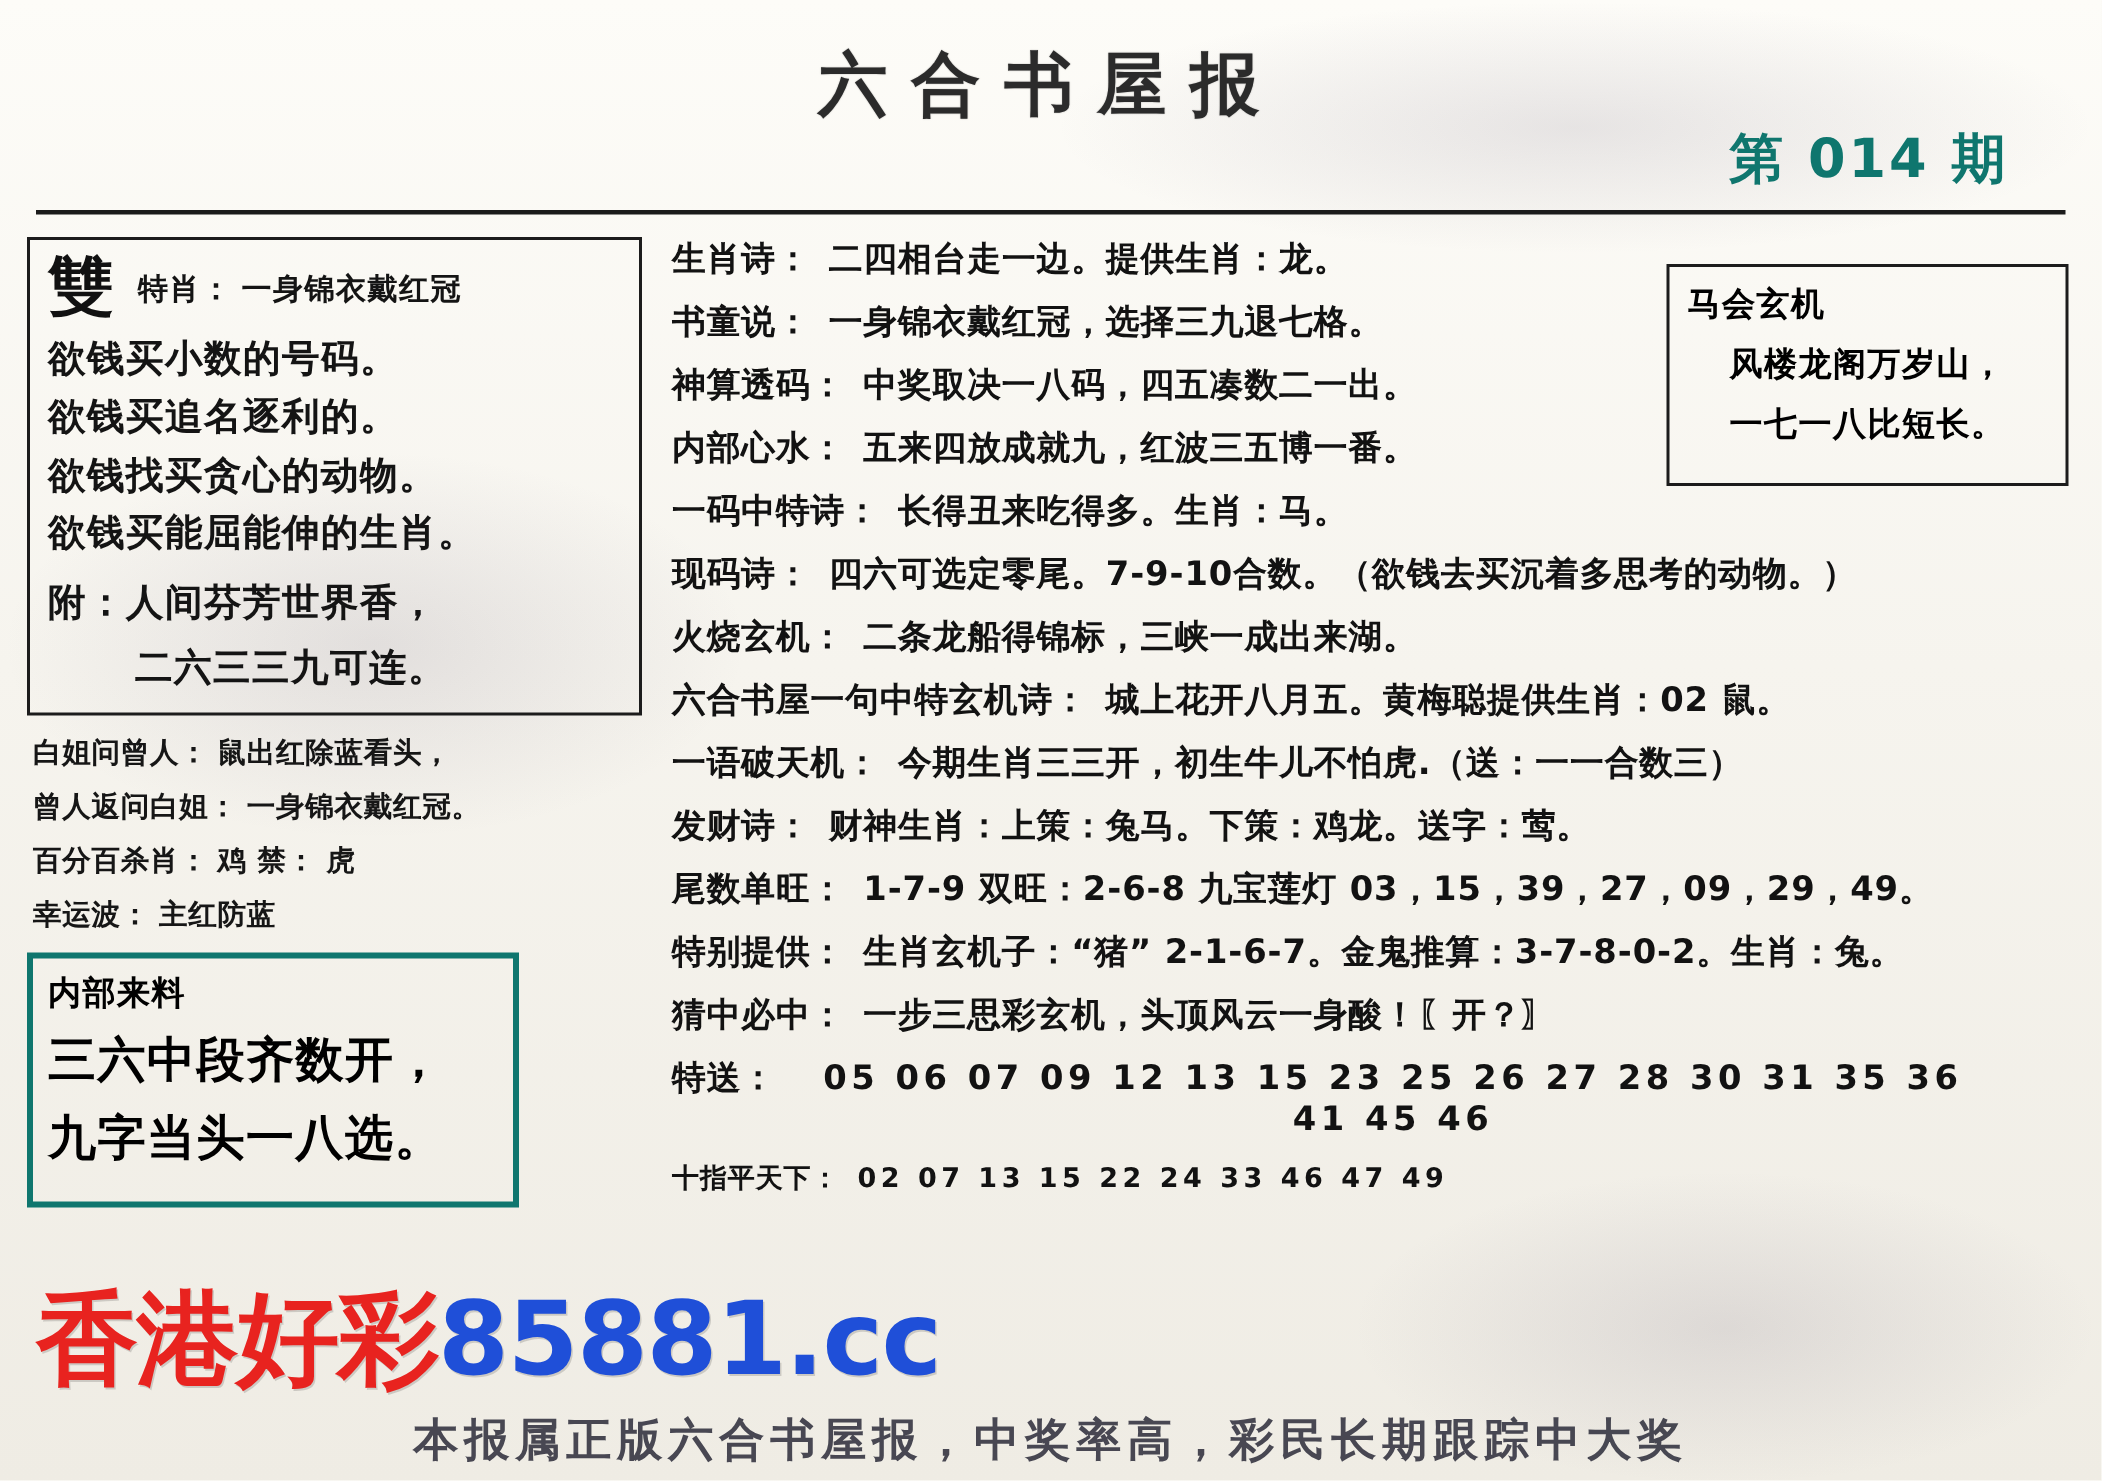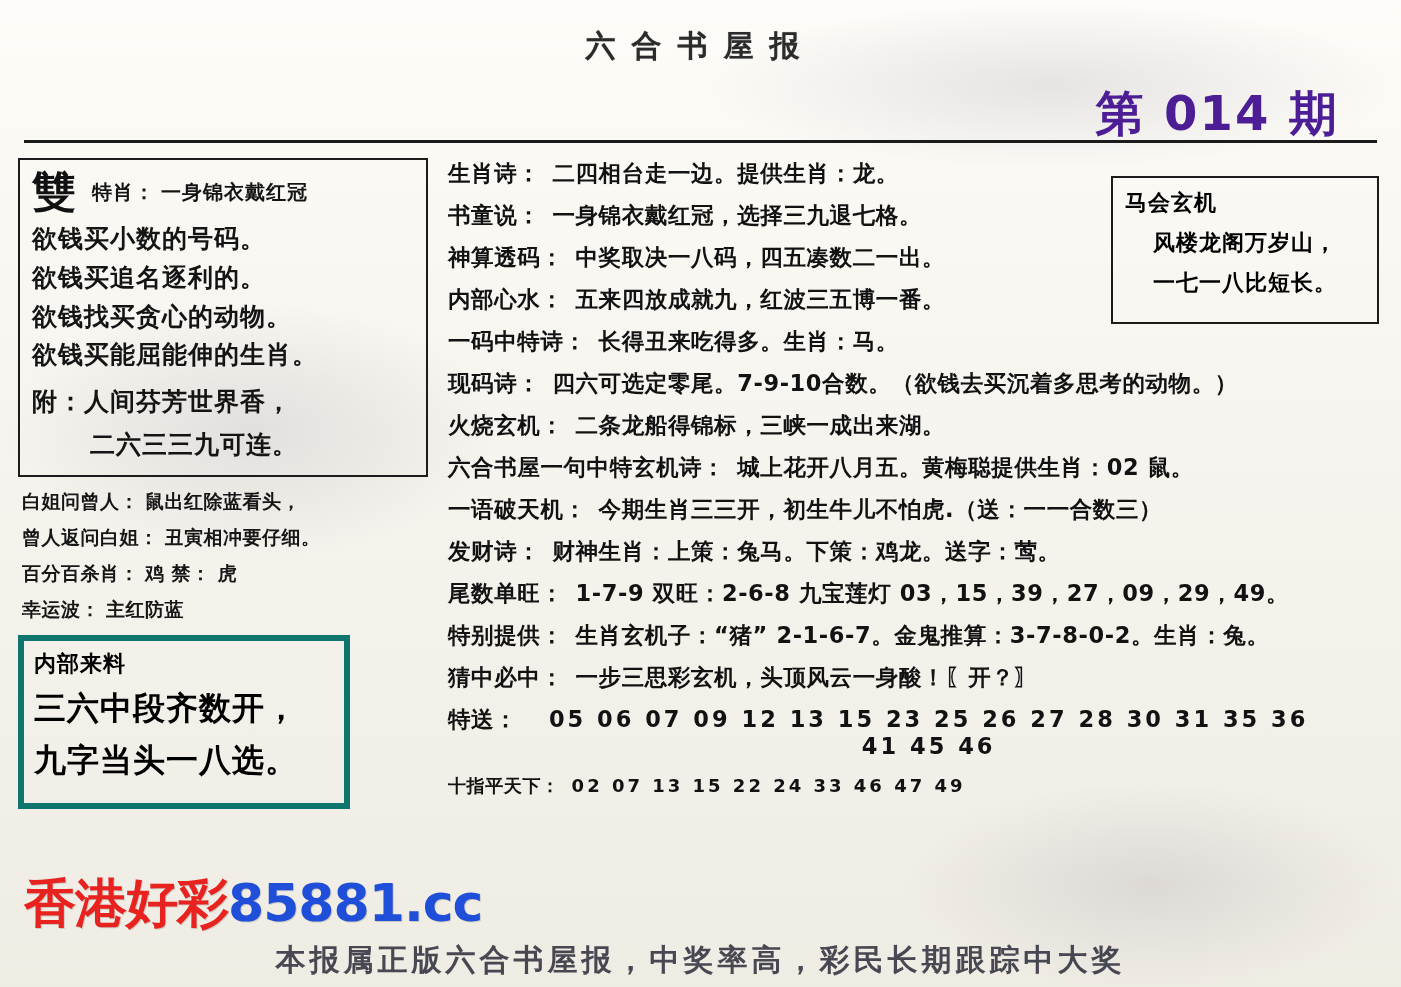--- a/index.html
+++ b/index.html
@@ -21,29 +21,29 @@
     background:radial-gradient(ellipse at center, rgba(120,110,130,0.16), rgba(120,110,130,0) 70%);
     pointer-events:none;
   }
   .title-wrap {
     position:absolute; top:26px; left:0; width:100%;
     text-align:center;
   }
   .main-title {
     font-family:"DejaVu Sans", sans-serif;
     font-weight:bold;
-    font-size:30px;
+    font-size:46px;
     letter-spacing:16px;
     color:#2b2b2b;
     display:inline-block;
     text-shadow:0 0 1px rgba(0,0,0,0.35);
   }
   .issue {
     position:absolute; right:62px; top:82px;
-    font-size:48px; font-weight:bold; color:#4c1d95;
+    font-size:36px; font-weight:bold; color:#0f766e;
     letter-spacing:2px;
   }
   .rule {
     position:absolute;
     left:24px; right:24px; top:140px;
     height:3px;
     background:#1b1b1b;
   }
 
   
@@ -75,21 +75,21 @@
   .sub-lines { margin-top:12px; padding-left:4px; }
   .sub-line {
     font-size:19px; color:#161616; margin:10px 0; letter-spacing:0.5px;
     font-weight:600;
   }
   .sub-line .k { font-weight:700; }
   .sub-line .v { margin-left:6px; }
 
   .inner-box {
     margin-top:12px;
-    border:6px solid #0f766e;
+    border:4px solid #0f766e;
     padding:8px 10px 12px 10px;
     width:300px;
   }
   .inner-box .t { font-size:22px; font-weight:700; margin-bottom:8px; letter-spacing:1px;}
   .inner-box .l { font-size:32px; margin:8px 0; letter-spacing:1px; font-weight:600;}
 
   
   .mid-col {
     position:absolute; left:448px; top:160px; width:880px;
   }
@@ -111,21 +111,21 @@
     position:absolute; right:22px; top:176px; width:240px;
     border:2px solid #1c1c1c;
     padding:10px 12px 14px 12px;
   }
   .right-box .t { font-size:22px; font-weight:700; margin-bottom:10px; letter-spacing:1px;}
   .right-box .l { font-size:22px; margin:10px 0; letter-spacing:1px; font-weight:600;text-align:center;}
 
   
   .watermark {
     position:absolute; left:24px; bottom:48px;
-    font-size:52px; font-weight:bold;
+    font-size:68px; font-weight:bold;
     letter-spacing:-1px;
     white-space:nowrap;
   }
   .wm-red { color:#e8231f; text-shadow:1px 1px 0 rgba(0,0,0,0.15); }
   .wm-blue { color:#1f4fd8; text-shadow:1px 1px 0 rgba(0,0,0,0.15); }
 
   .footer {
     position:absolute; left:0; width:100%; bottom:6px;
     text-align:center;
     font-size:30px; font-weight:600;
@@ -165,21 +165,21 @@
       <span>附：</span><span>人间芬芳世界香，</span>
     </div>
     <div class="fu fu2">二六三三九可连。</div>
   </div>
 
   <div class="sub-lines">
     <div class="sub-line">
       <span class="k">白姐问曾人：</span><span class="v">鼠出红除蓝看头，</span>
     </div>
     <div class="sub-line">
-      <span class="k">曾人返问白姐：</span><span class="v">丑寅相冲要仔细。</span>
+      <span class="k">曾人返问白姐：</span><span class="v">一身锦衣戴红冠。</span>
     </div>
     <div class="sub-line">
       <span class="k">百分百杀肖：</span><span class="v">鸡  禁：  虎</span>
     </div>
     <div class="sub-line">
       <span class="k">幸运波：</span><span class="v">主红防蓝</span>
     </div>
   </div>
 
   <div class="inner-box">

